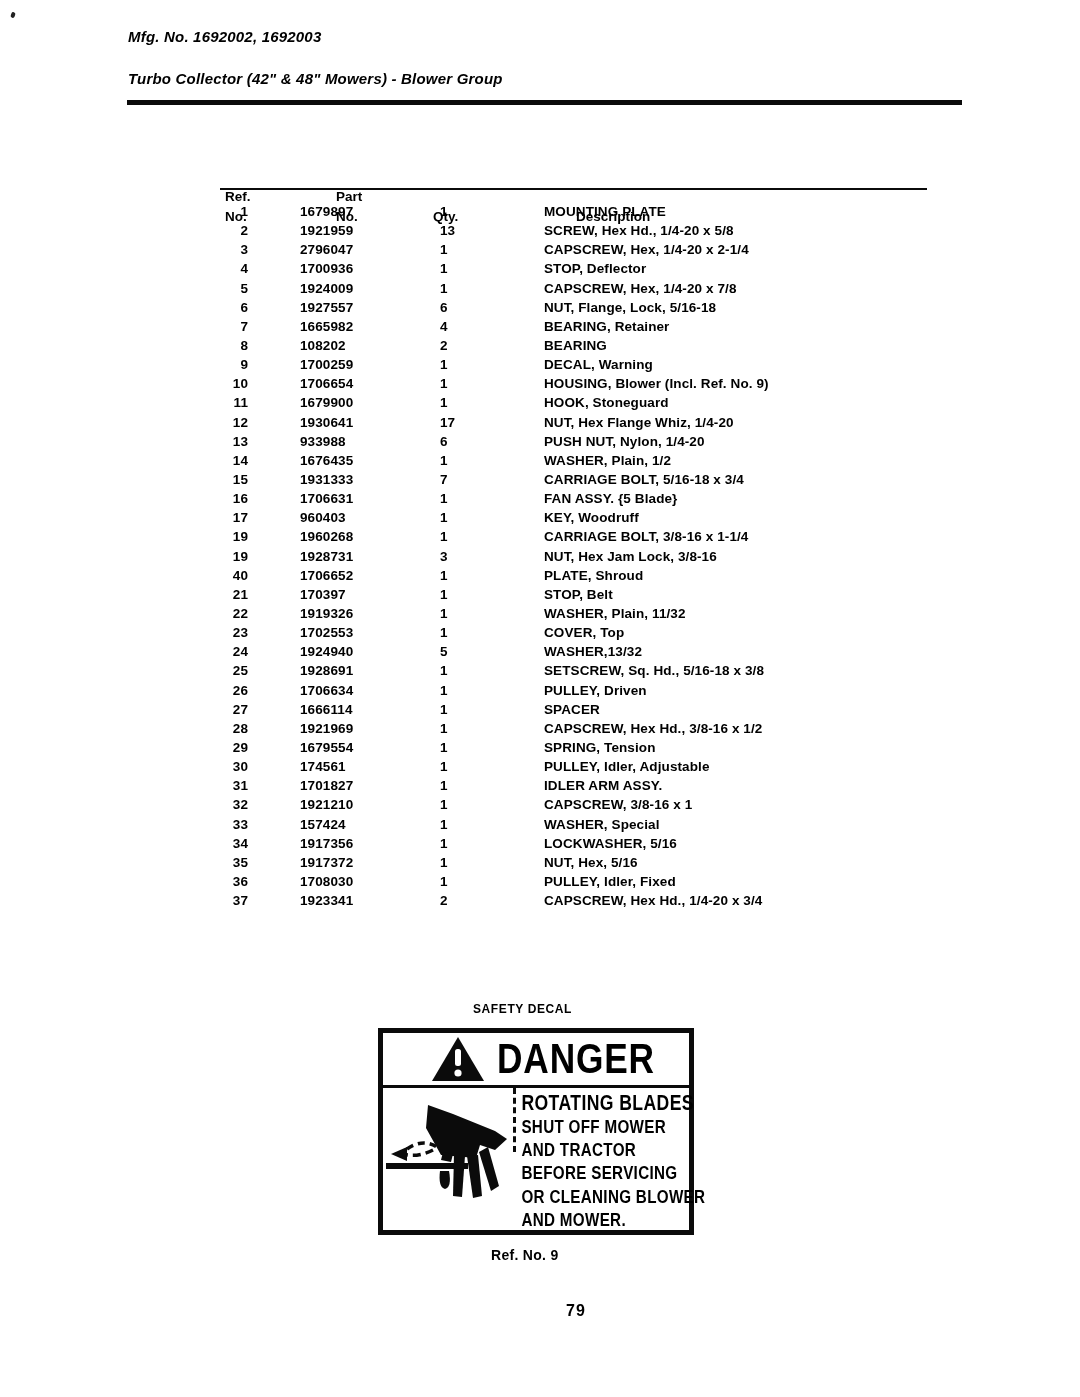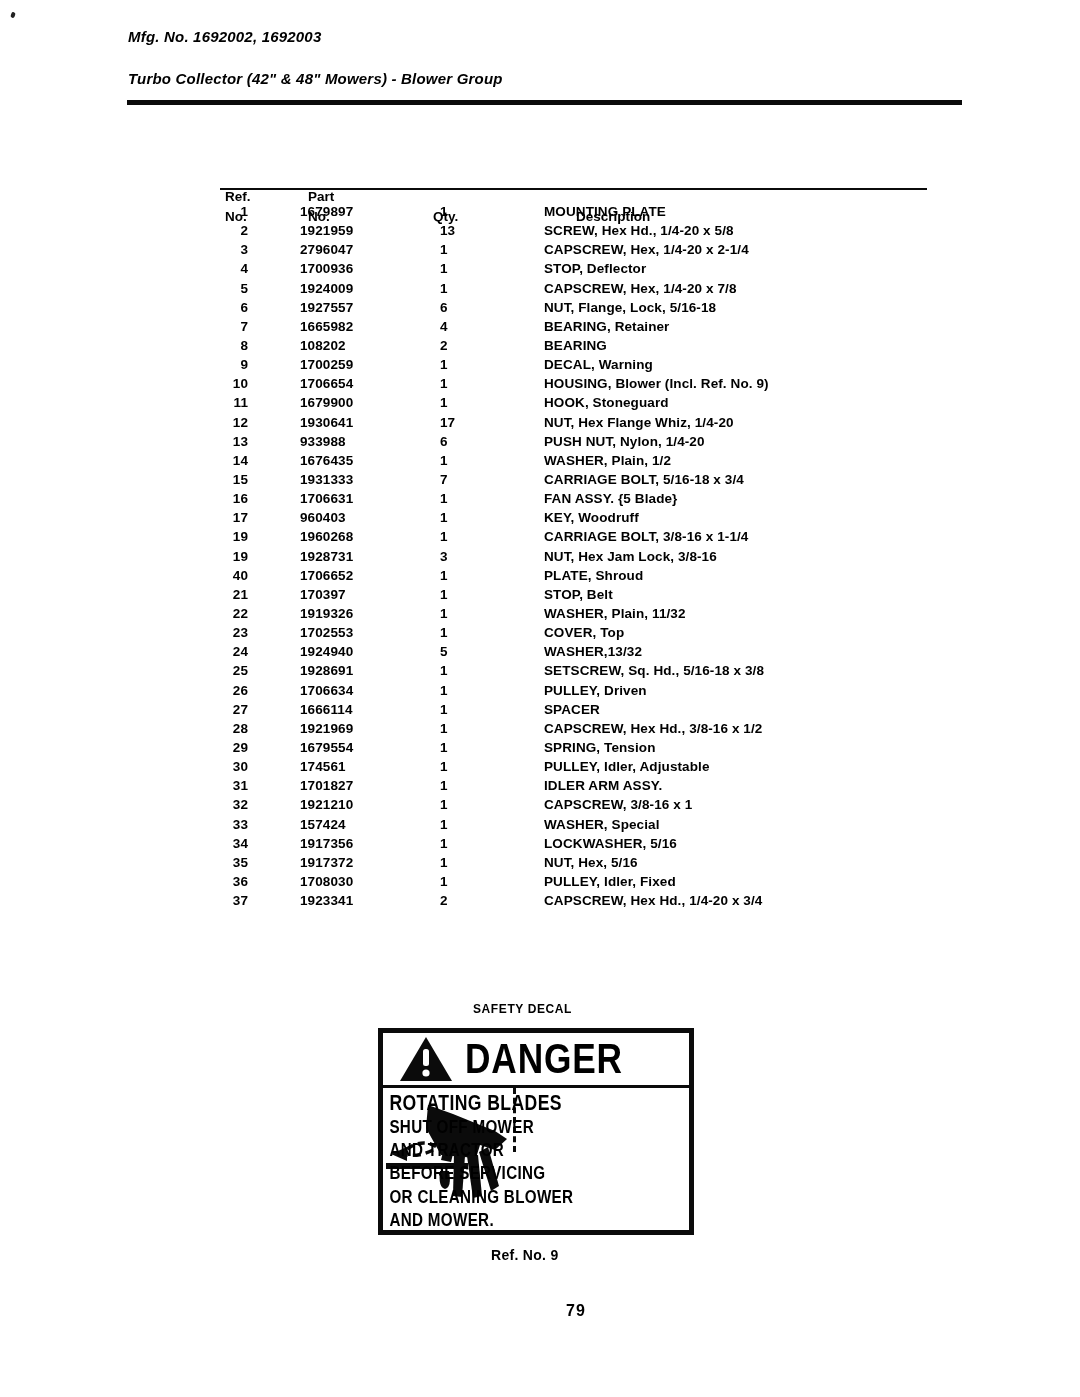--- a/index.html
+++ b/index.html
@@ -10,38 +10,38 @@
   .abs{position:absolute;}
   
   .speck{left:11px;top:12px;width:4px;height:6px;background:#222;border-radius:2px;transform:rotate(18deg);}
   
   .mfg-line{left:128px;top:28px;font-size:15px;font-style:italic;font-weight:bold;letter-spacing:.2px;}
   .doc-title{left:128px;top:70px;font-size:15px;font-style:italic;font-weight:bold;letter-spacing:.2px;}
   .rule-thick{left:127px;top:100px;width:835px;height:5px;background:#0b0b0b;}
   
   .th{font-size:13.5px;font-weight:bold;line-height:20px;margin-top:48px;}
   .th-ref{left:225px;top:139px;}
-  .th-part{left:308px;top:139px;}
+  .th-part{left:336px;top:139px;}
   .th-qty{left:433px;top:159px;text-align:center;}
   .th-desc{left:576px;top:159px;}
   .rule-thin{left:220px;top:188px;width:707px;height:2px;background:#0b0b0b;}
   
   .tbody{left:0;top:202px;width:1080px;}
   .row{position:relative;height:19.15px;}
   .row span{position:absolute;top:0;font-size:13.5px;font-weight:bold;line-height:19px;white-space:nowrap;letter-spacing:.1px;}
   .c-ref{left:190px;width:58px;text-align:right;}
   .c-part{left:300px;}
   .c-qty{left:440px;}
   .c-desc{left:544px;}
   
   .decal-heading{left:473px;top:1002px;font-size:12px;font-weight:bold;letter-spacing:.6px;}
   .decal-box{left:378px;top:1028px;width:316px;height:207px;border:5px solid #0b0b0b;box-sizing:border-box;background:#fff;}
-  .decal-top{height:52px;border-bottom:3px solid #0b0b0b;display:flex;align-items:center;padding-left:16px;}
+  .decal-top{height:52px;border-bottom:3px solid #0b0b0b;display:flex;align-items:center;padding-left:48px;}
   .danger-word{font-size:42px;font-weight:bold;letter-spacing:1px;transform:scaleX(.84);transform-origin:left center;margin-left:12px;line-height:46px;}
-  .decal-bottom{position:relative;height:142px;display:flex;flex-direction:column;}
+  .decal-bottom{position:relative;height:142px;display:flex;}
   .decal-art{width:132px;position:relative;flex:none;}
   .decal-art svg{position:absolute;left:0;top:4px;}
   .decal-sep{position:absolute;left:130px;top:0;height:64px;border-left:3px dashed #0b0b0b;}
   .decal-text{padding-left:8px;padding-top:2px;transform:scaleX(.8);transform-origin:left top;white-space:nowrap;}
   .decal-headline{font-size:22px;font-weight:bold;line-height:25px;letter-spacing:.5px;}
   .decal-line{font-size:19px;font-weight:bold;line-height:23.2px;letter-spacing:.4px;}
   .decal-ref{left:491px;top:1247px;font-size:14px;font-weight:bold;letter-spacing:.3px;}
   .page-number{left:566px;top:1302px;font-size:16px;font-weight:bold;letter-spacing:1px;}
 </style>
 </head>

